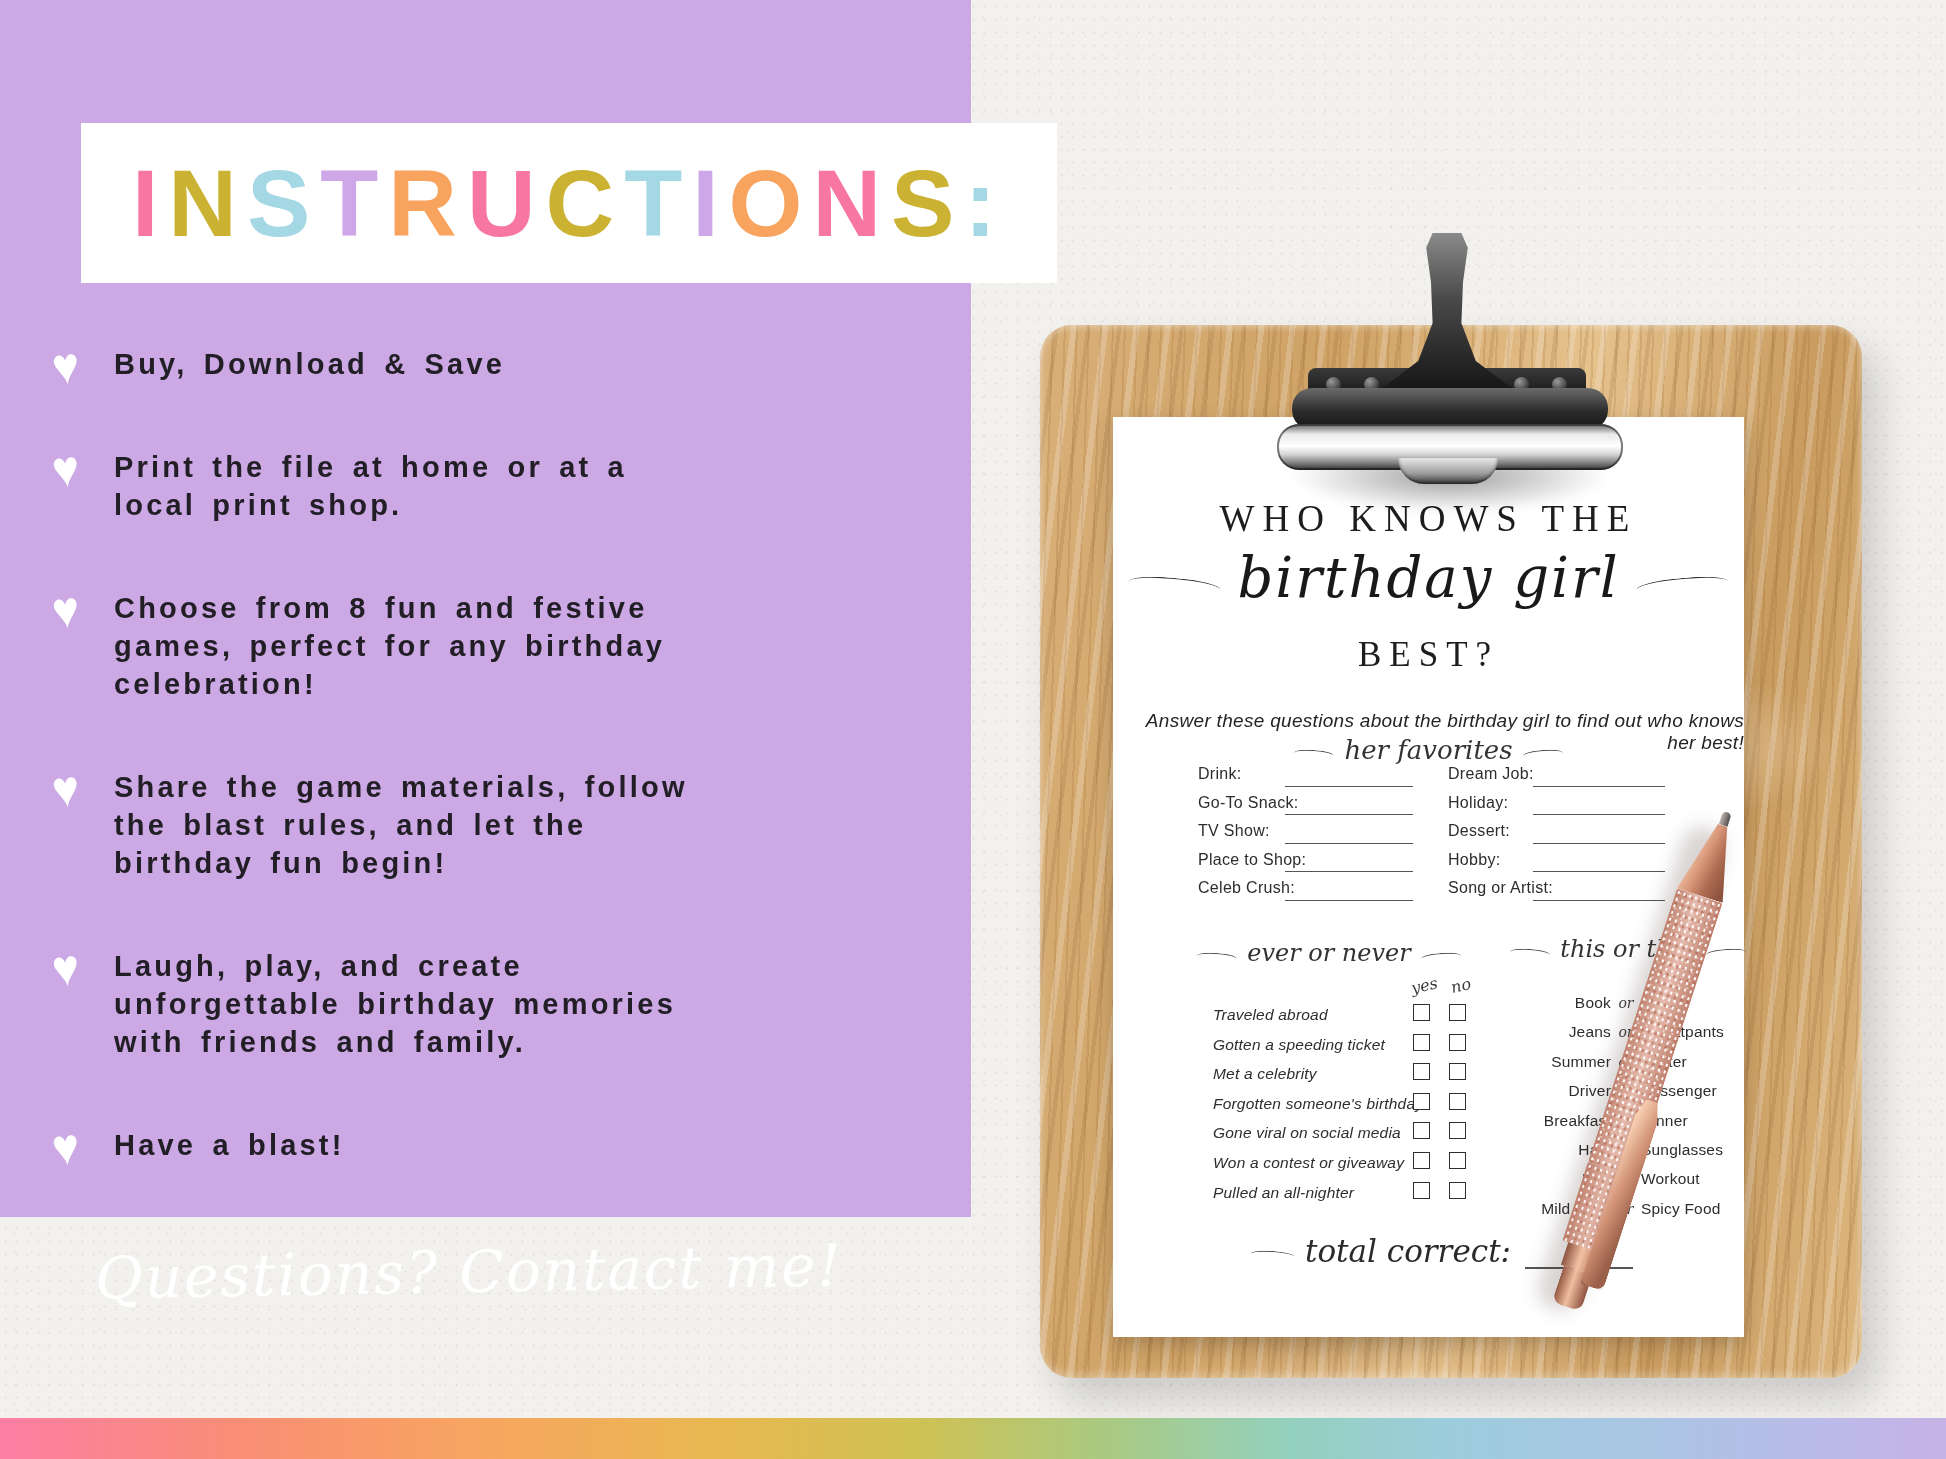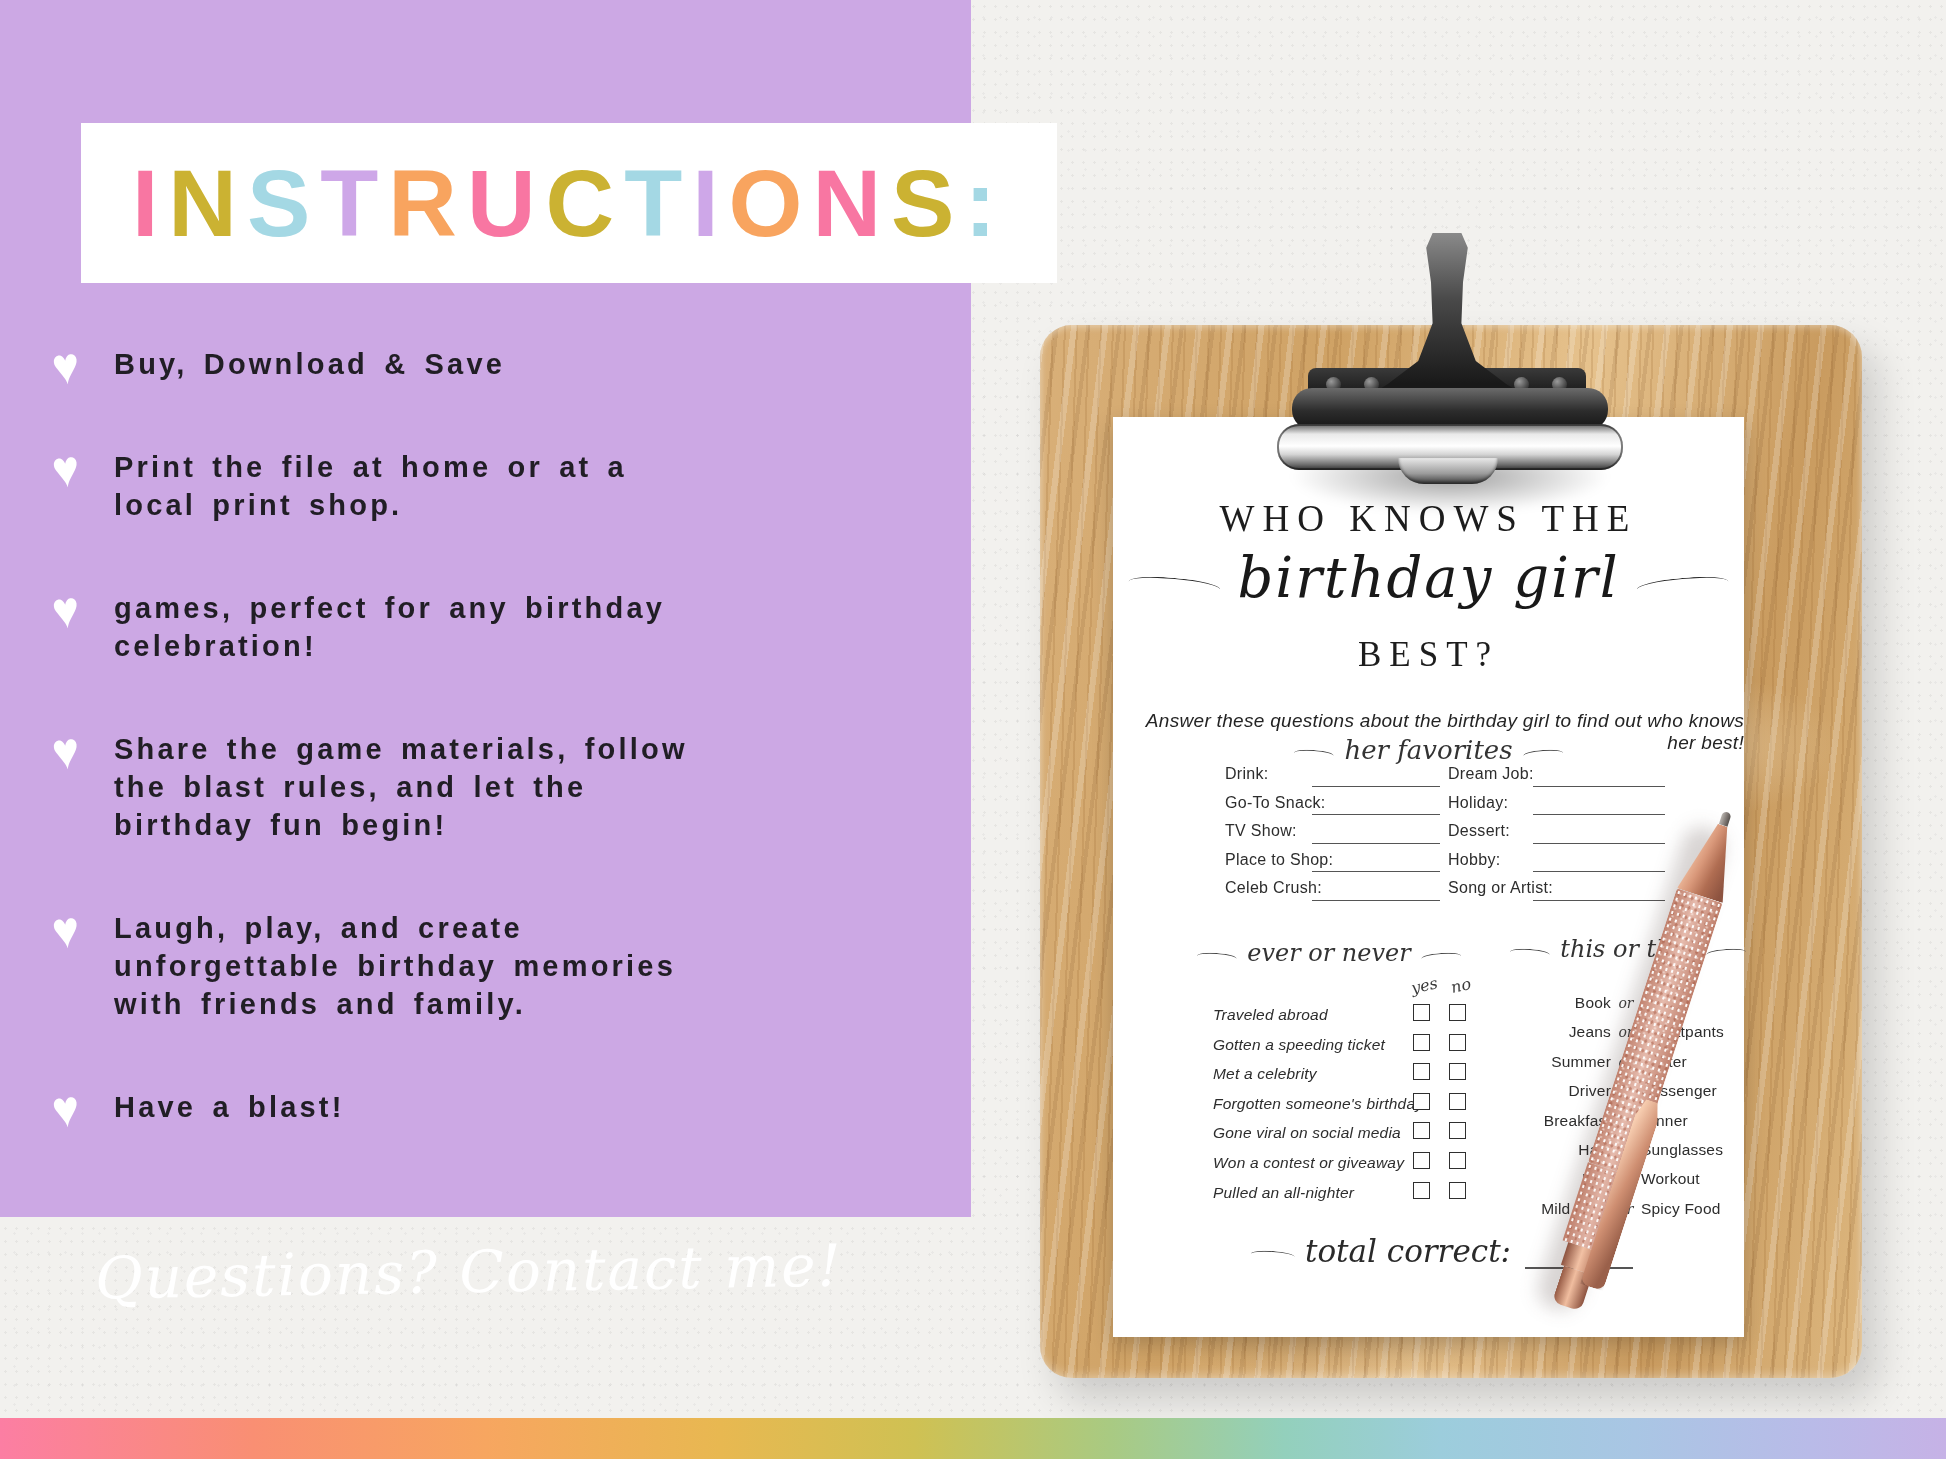--- a/index.html
+++ b/index.html
@@ -102,21 +102,21 @@
     font-family:"Liberation Serif",serif;font-size:35px;letter-spacing:8px;color:#1d1d1d;}
   .ws-subtitle{position:absolute;left:0;right:0;top:293px;text-align:right;
     font-style:italic;font-size:19px;letter-spacing:.3px;color:#242424;}
   .script-head{display:flex;align-items:center;justify-content:center;gap:10px;
     font-family:"DejaVu Serif",serif;font-style:italic;color:#333;}
   .script-head::before,.script-head::after{content:"";width:40px;border-top:1.3px solid #444;border-radius:50%;height:8px;}
   .script-head::before{transform:rotate(4deg) translateY(4px);}
   .script-head::after{transform:rotate(-4deg) translateY(4px);}
   .fav-head{position:absolute;left:0;right:0;top:318px;font-size:26px;}
   .fav-col{position:absolute;top:346px;}
-  .fav-col.c1{left:85px;width:215px;margin-left:27px;}
+  .fav-col.c1{left:85px;width:215px;}
   .fav-col.c2{left:335px;width:217px;}
   .fav-row{position:relative;height:28.5px;}
   .fav-label{position:absolute;left:0;top:2px;font-size:16px;color:#2d2d2d;letter-spacing:.3px;}
   .fav-line{position:absolute;right:0;bottom:5px;border-bottom:1.6px solid #555;}
   .c1 .fav-line{width:128px;}
   .c2 .fav-line{width:132px;}
   .sec-ever{position:absolute;left:60px;top:522px;width:312px;}
   .ever-head{font-size:24px;}
   .yn{position:absolute;top:37px;font-size:16px;font-family:"DejaVu Serif",serif;font-style:italic;color:#3a3a3a;transform:rotate(-12deg);}
   .yn.yes{left:238px;}
@@ -193,20 +193,21 @@
       <li>
         <span class="heart">♥</span>
         <div class="bullet-text">
           <div>Print the file at home or at a</div>
           <div>local print shop.</div>
         </div>
       </li>
       <li>
         <span class="heart">♥</span>
         <div class="bullet-text">
+          <div>Choose from 8 fun and festive</div>
           <div>games, perfect for any birthday</div>
           <div>celebration!</div>
         </div>
       </li>
       <li>
         <span class="heart">♥</span>
         <div class="bullet-text">
           <div>Share the game materials, follow</div>
           <div>the blast rules, and let the</div>
           <div>birthday fun begin!</div>

